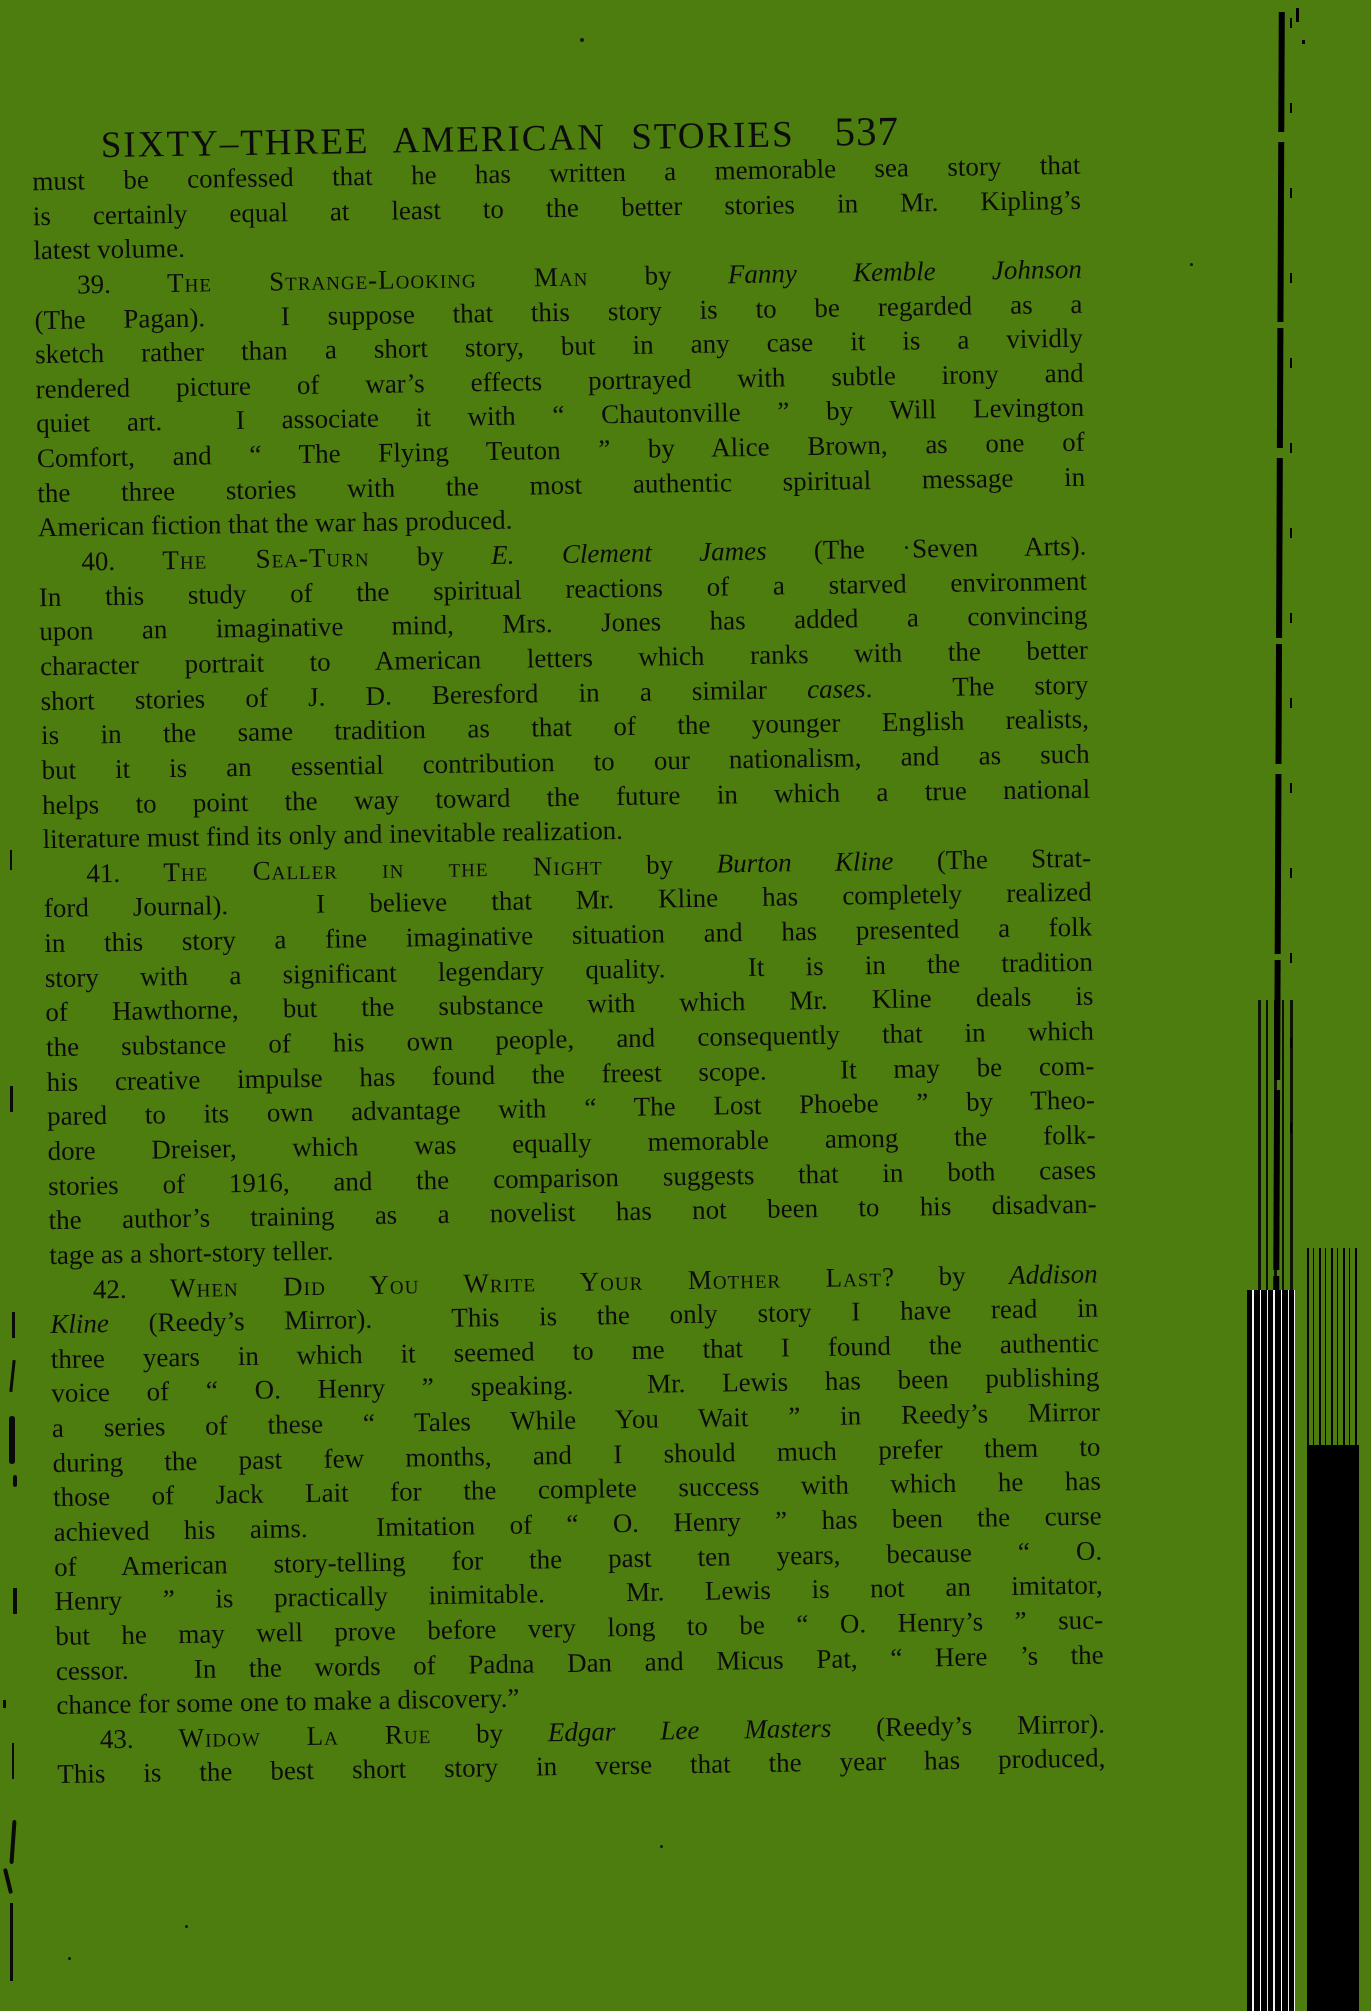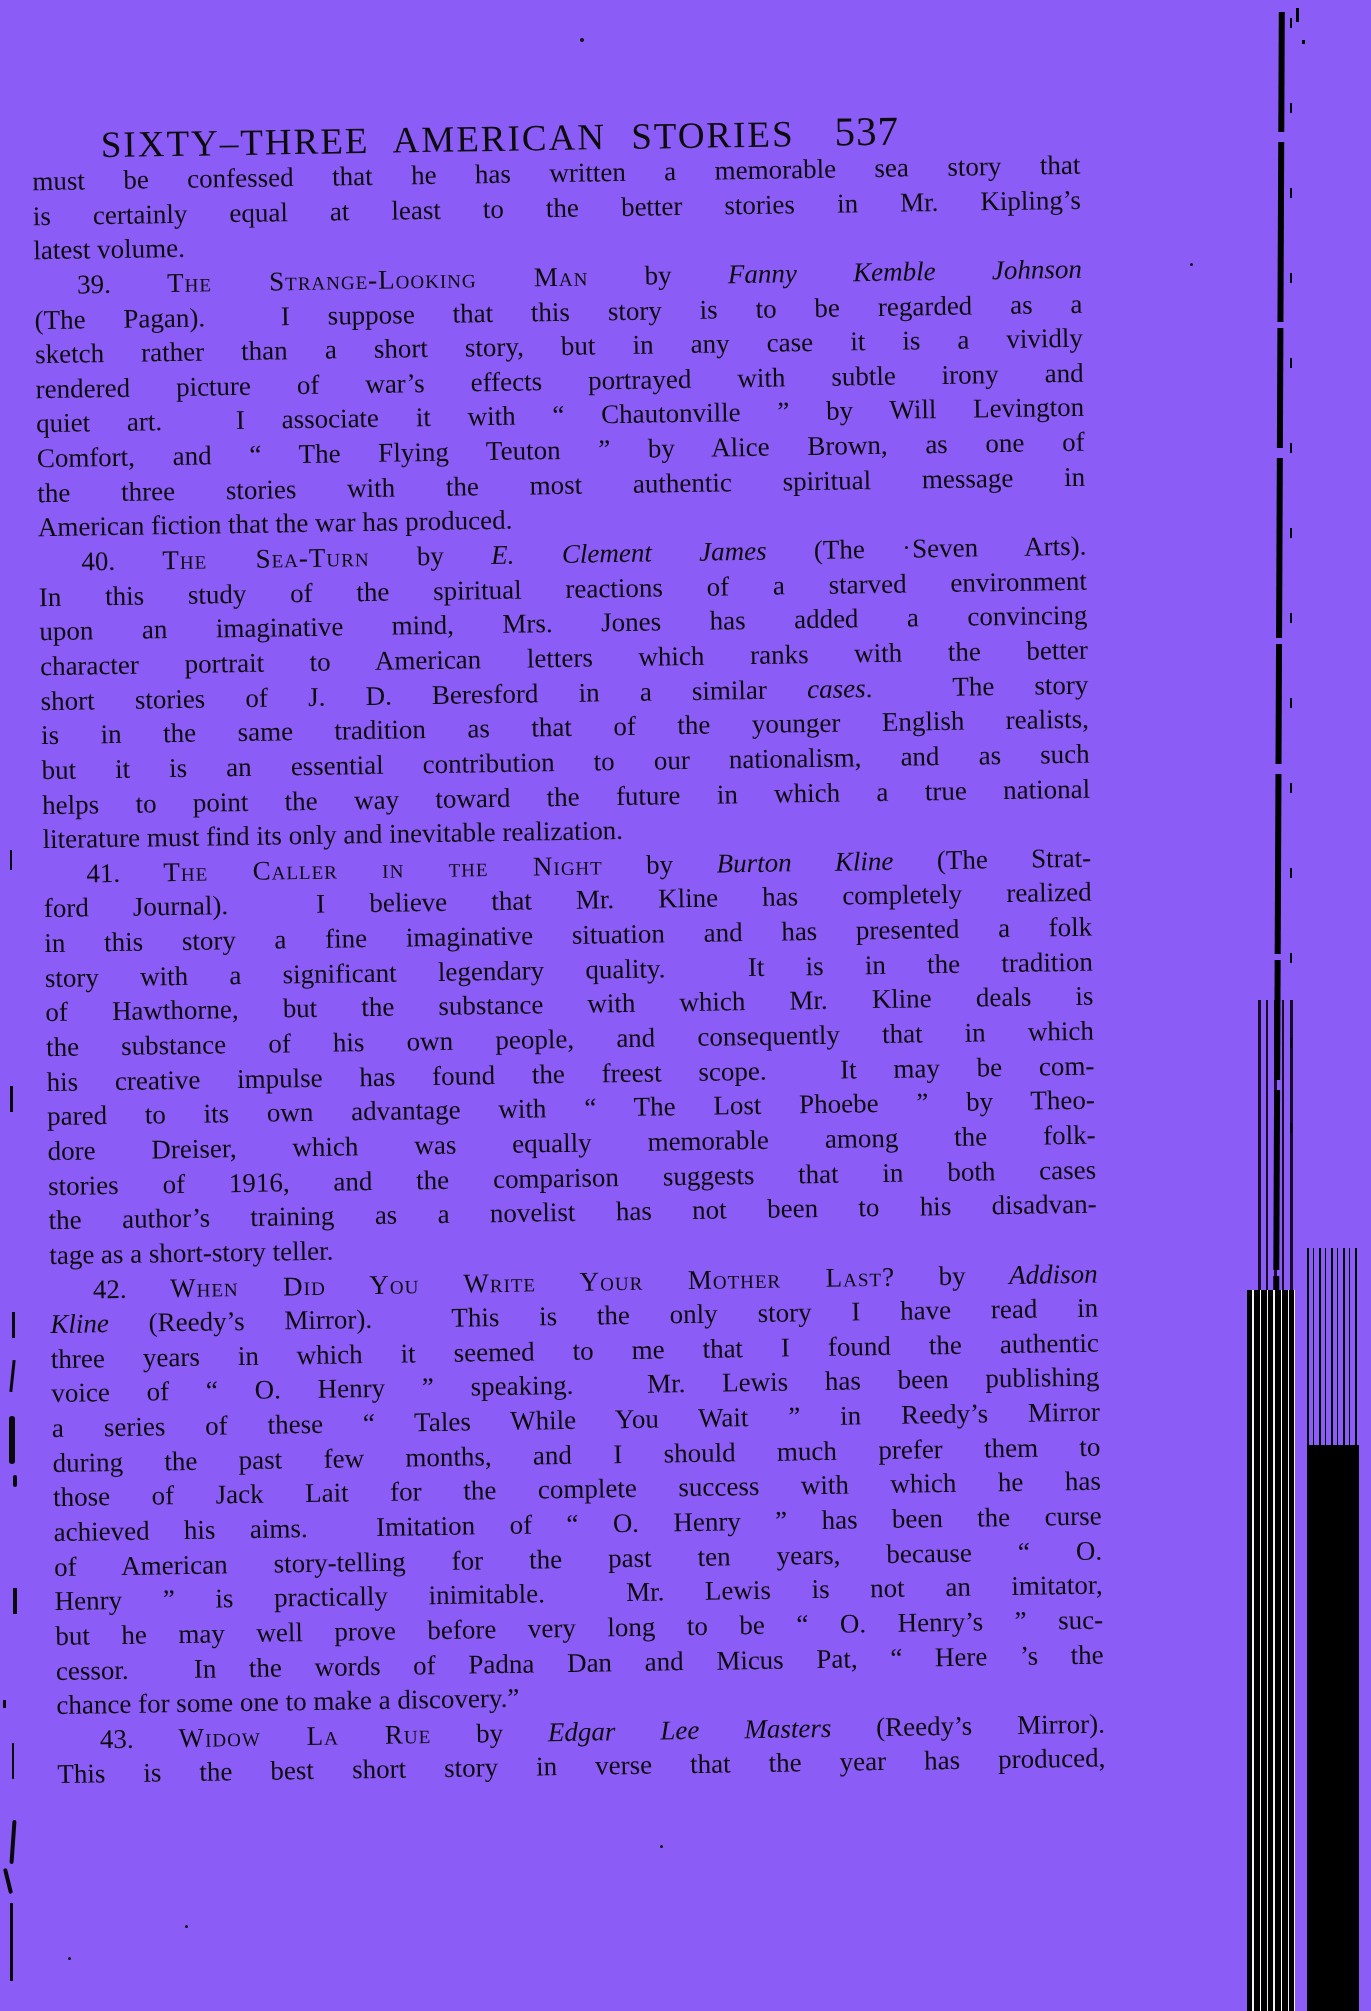--- a/index.html
+++ b/index.html
@@ -1,21 +1,21 @@
 <!DOCTYPE html>
 <html><head>
 <meta charset="utf-8">
 <style>
   html,body{margin:0;padding:0;}
   body{
     width:1371px;height:2011px;position:relative;overflow:hidden;
     background:#ffffff;
     font-family:"Liberation Serif","DejaVu Serif",serif;
   }
-  #page{position:absolute;inset:0;background:#8b5cf6;}
+  #page{position:absolute;inset:0;background:#4d7c0f;}
   #page-content{
     position:absolute;inset:0;
     transform:rotate(-0.9deg);
     transform-origin:560px 980px;
     color:#0c0c0c;
   }
   
   #header{
     position:absolute;left:114px;top:112px;
     display:flex;align-items:baseline;gap:40px;

